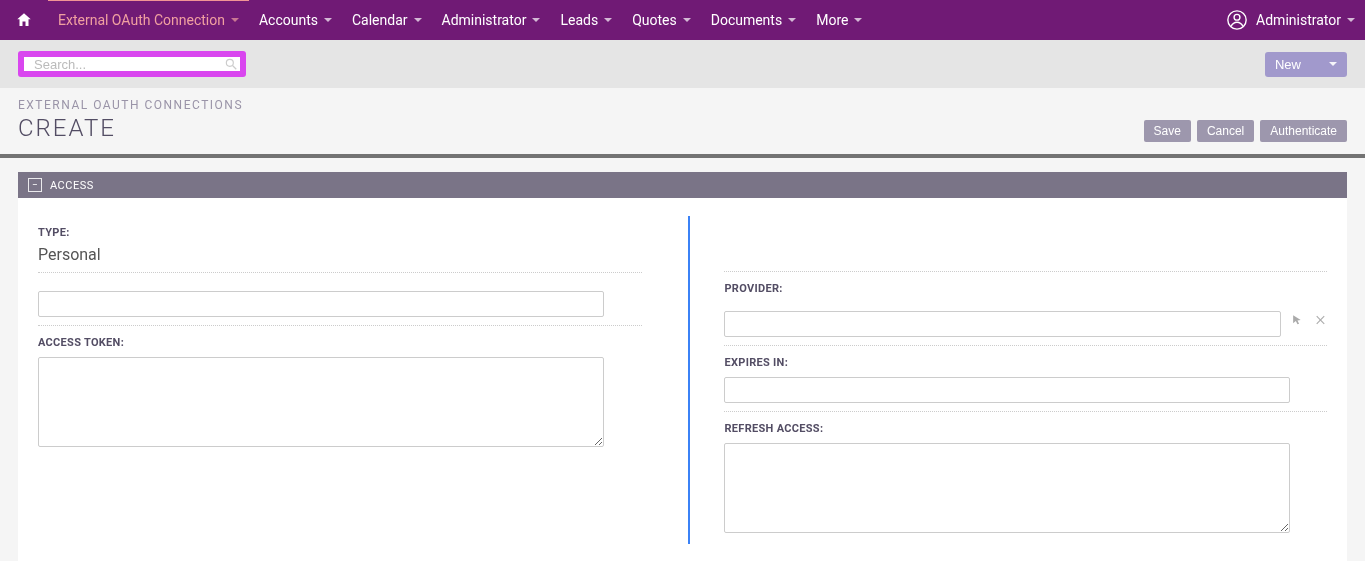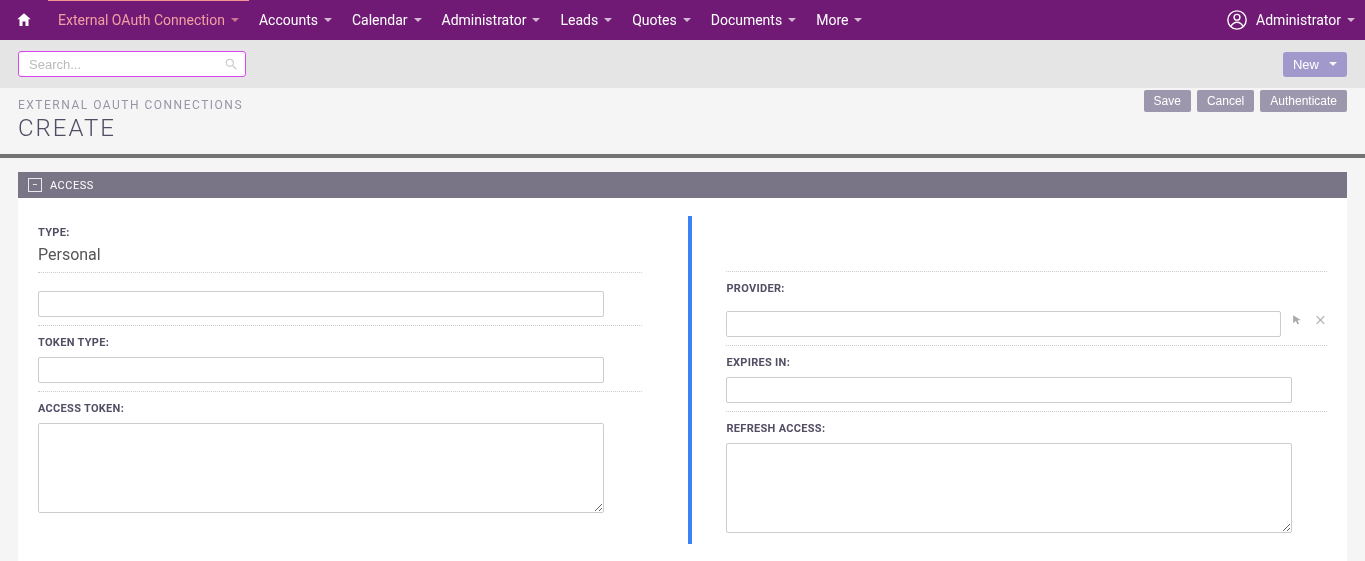--- a/index.html
+++ b/index.html
@@ -62,21 +62,21 @@
   .toolbar {
     background: #e5e5e5;
     padding: 11px 18px;
     display: flex;
     align-items: center;
   }
   .search-wrap { position: relative; width: 228px; }
   .search-input {
     width: 100%;
     height: 26px;
-    border: 1px solid #d946ef;
+    border: 6px solid #d946ef;
     border-radius: 3px;
     padding: 0 28px 0 10px;
     font-size: 13px;
     color: #888;
     background: #fff;
   }
   .search-input::placeholder { color: #bbb; }
   .search-icon {
     position: absolute;
     right: 8px; top: 50%; transform: translateY(-50%);
@@ -87,21 +87,21 @@
     margin-left: auto;
     background: #a199cc;
     color: #fff;
     border: none;
     border-radius: 3px;
     padding: 5px 10px;
     font-size: 13px;
     cursor: pointer;
     display: inline-flex;
     align-items: center;
-    gap: 4px;
+    gap: 22px;
     justify-content: flex-end;
   }
   .btn-new .caret { border-top-color: #fff; opacity: .9; }
 
   
   .page-head {
     background: #f5f5f5;
     padding: 10px 18px 8px;
     position: relative;
     border-bottom: 4px solid #737373;
@@ -114,21 +114,21 @@
   .page-title {
     font-size: 24px;
     font-weight: 300;
     letter-spacing: 2px;
     color: #534d64;
     margin: 2px 0 4px;
   }
   .head-actions {
     position: absolute;
     right: 18px;
-    top: 2px;
+    top: 32px;
     display: flex;
     gap: 6px;
   }
   .btn-grey {
     background: #9d97ad;
     color: #fff;
     border: none;
     border-radius: 2px;
     padding: 4px 10px;
     font-size: 12px;
@@ -161,21 +161,21 @@
   .panel-body {
     padding: 18px 20px 24px;
     display: flex;
     gap: 12px;
   }
   .col {
     width: 50%;
     padding-right: 34px;
   }
   .col.right {
-    border-left: 4px solid #3b82f6;
+    border-left: 2px solid #3b82f6;
     padding-left: 34px;
     padding-right: 0;
   }
   .field { padding: 10px 0 8px; border-bottom: 1px dotted #ccc; }
   .field:last-child { border-bottom: none; }
   .field-spacer { height: 56px; border-bottom: 1px dotted #ccc; }
   .field-label {
     font-size: 11px;
     font-weight: 700;
     color: #534d64;
@@ -291,24 +291,20 @@
       <span>ACCESS</span>
     </div>
     <div class="panel-body">
 
       <div class="col">
         <div class="field">
           <div class="field-label">TYPE:</div>
           <div class="field-static">Personal</div>
         </div>
         <div class="field">
-          <input type="text" value="" style="">
-        </div>
-        <div class="field">
-          <div class="field-label">TOKEN TYPE:</div>
           <input type="text" value="" style="">
         </div>
         <div class="field">
           <div class="field-label">ACCESS TOKEN:</div>
           <textarea style=""></textarea>
         </div>
       </div>
 
       <div class="col right">
         <div class="field-spacer"></div>

